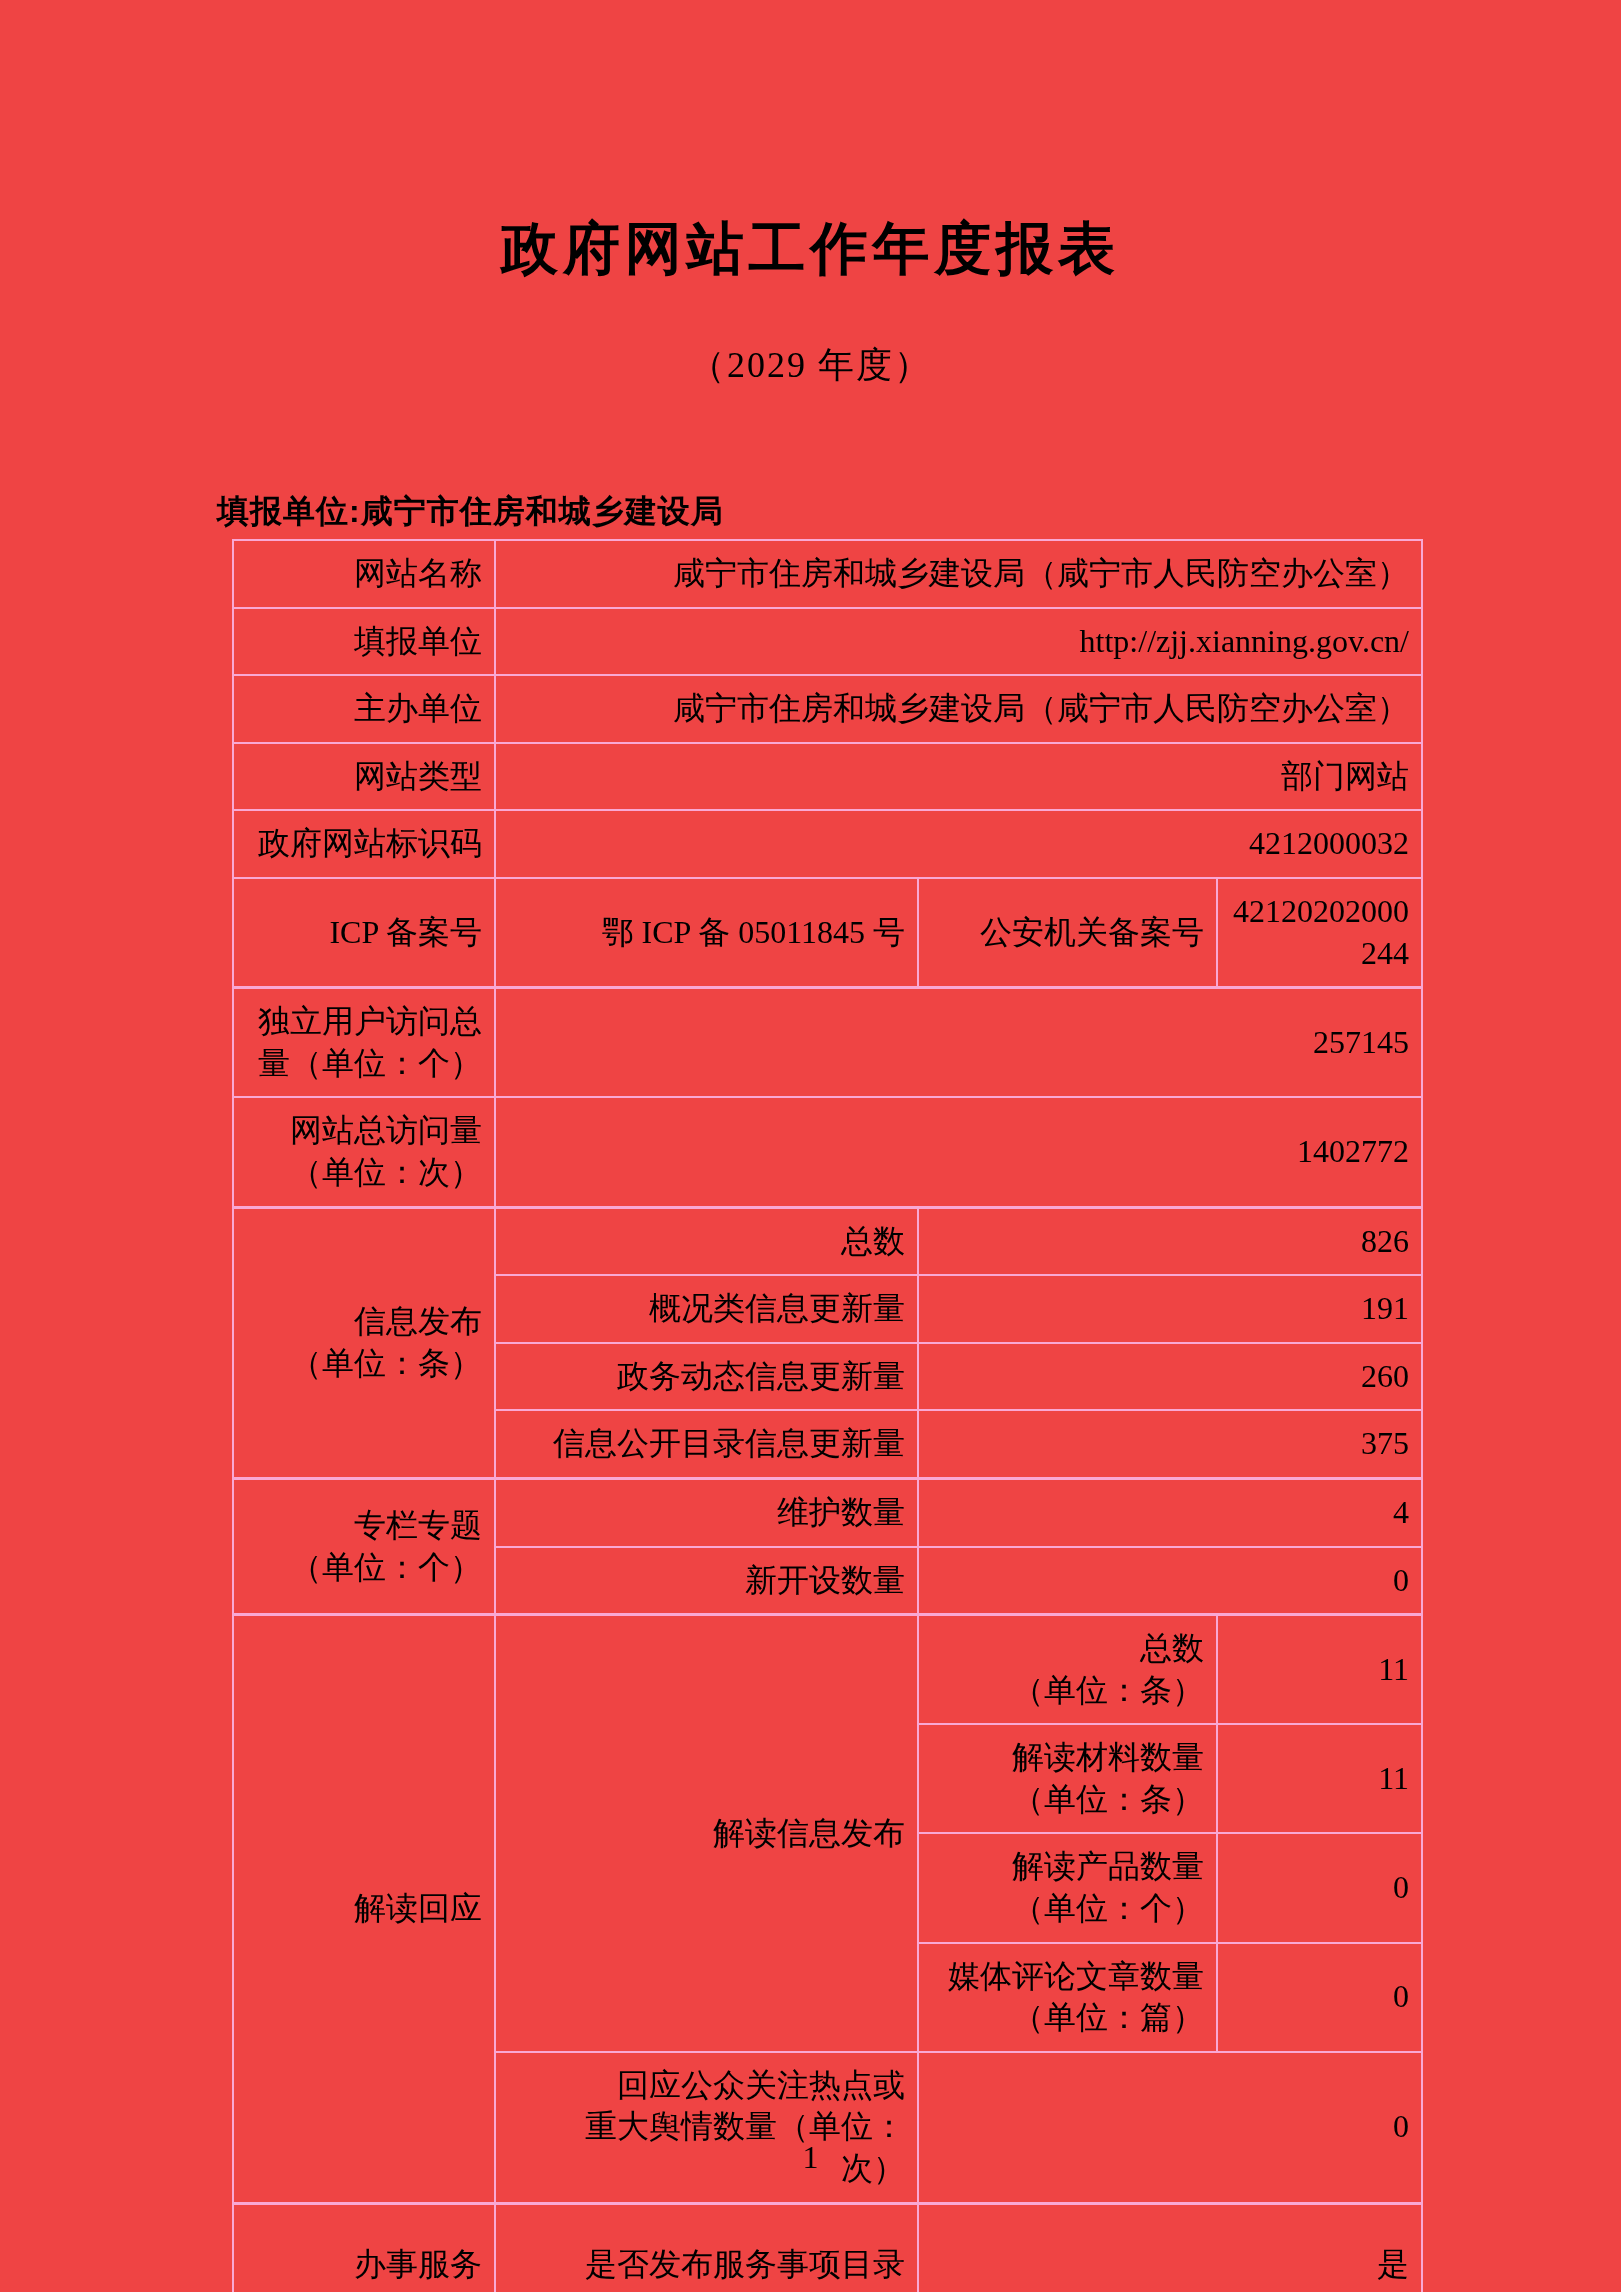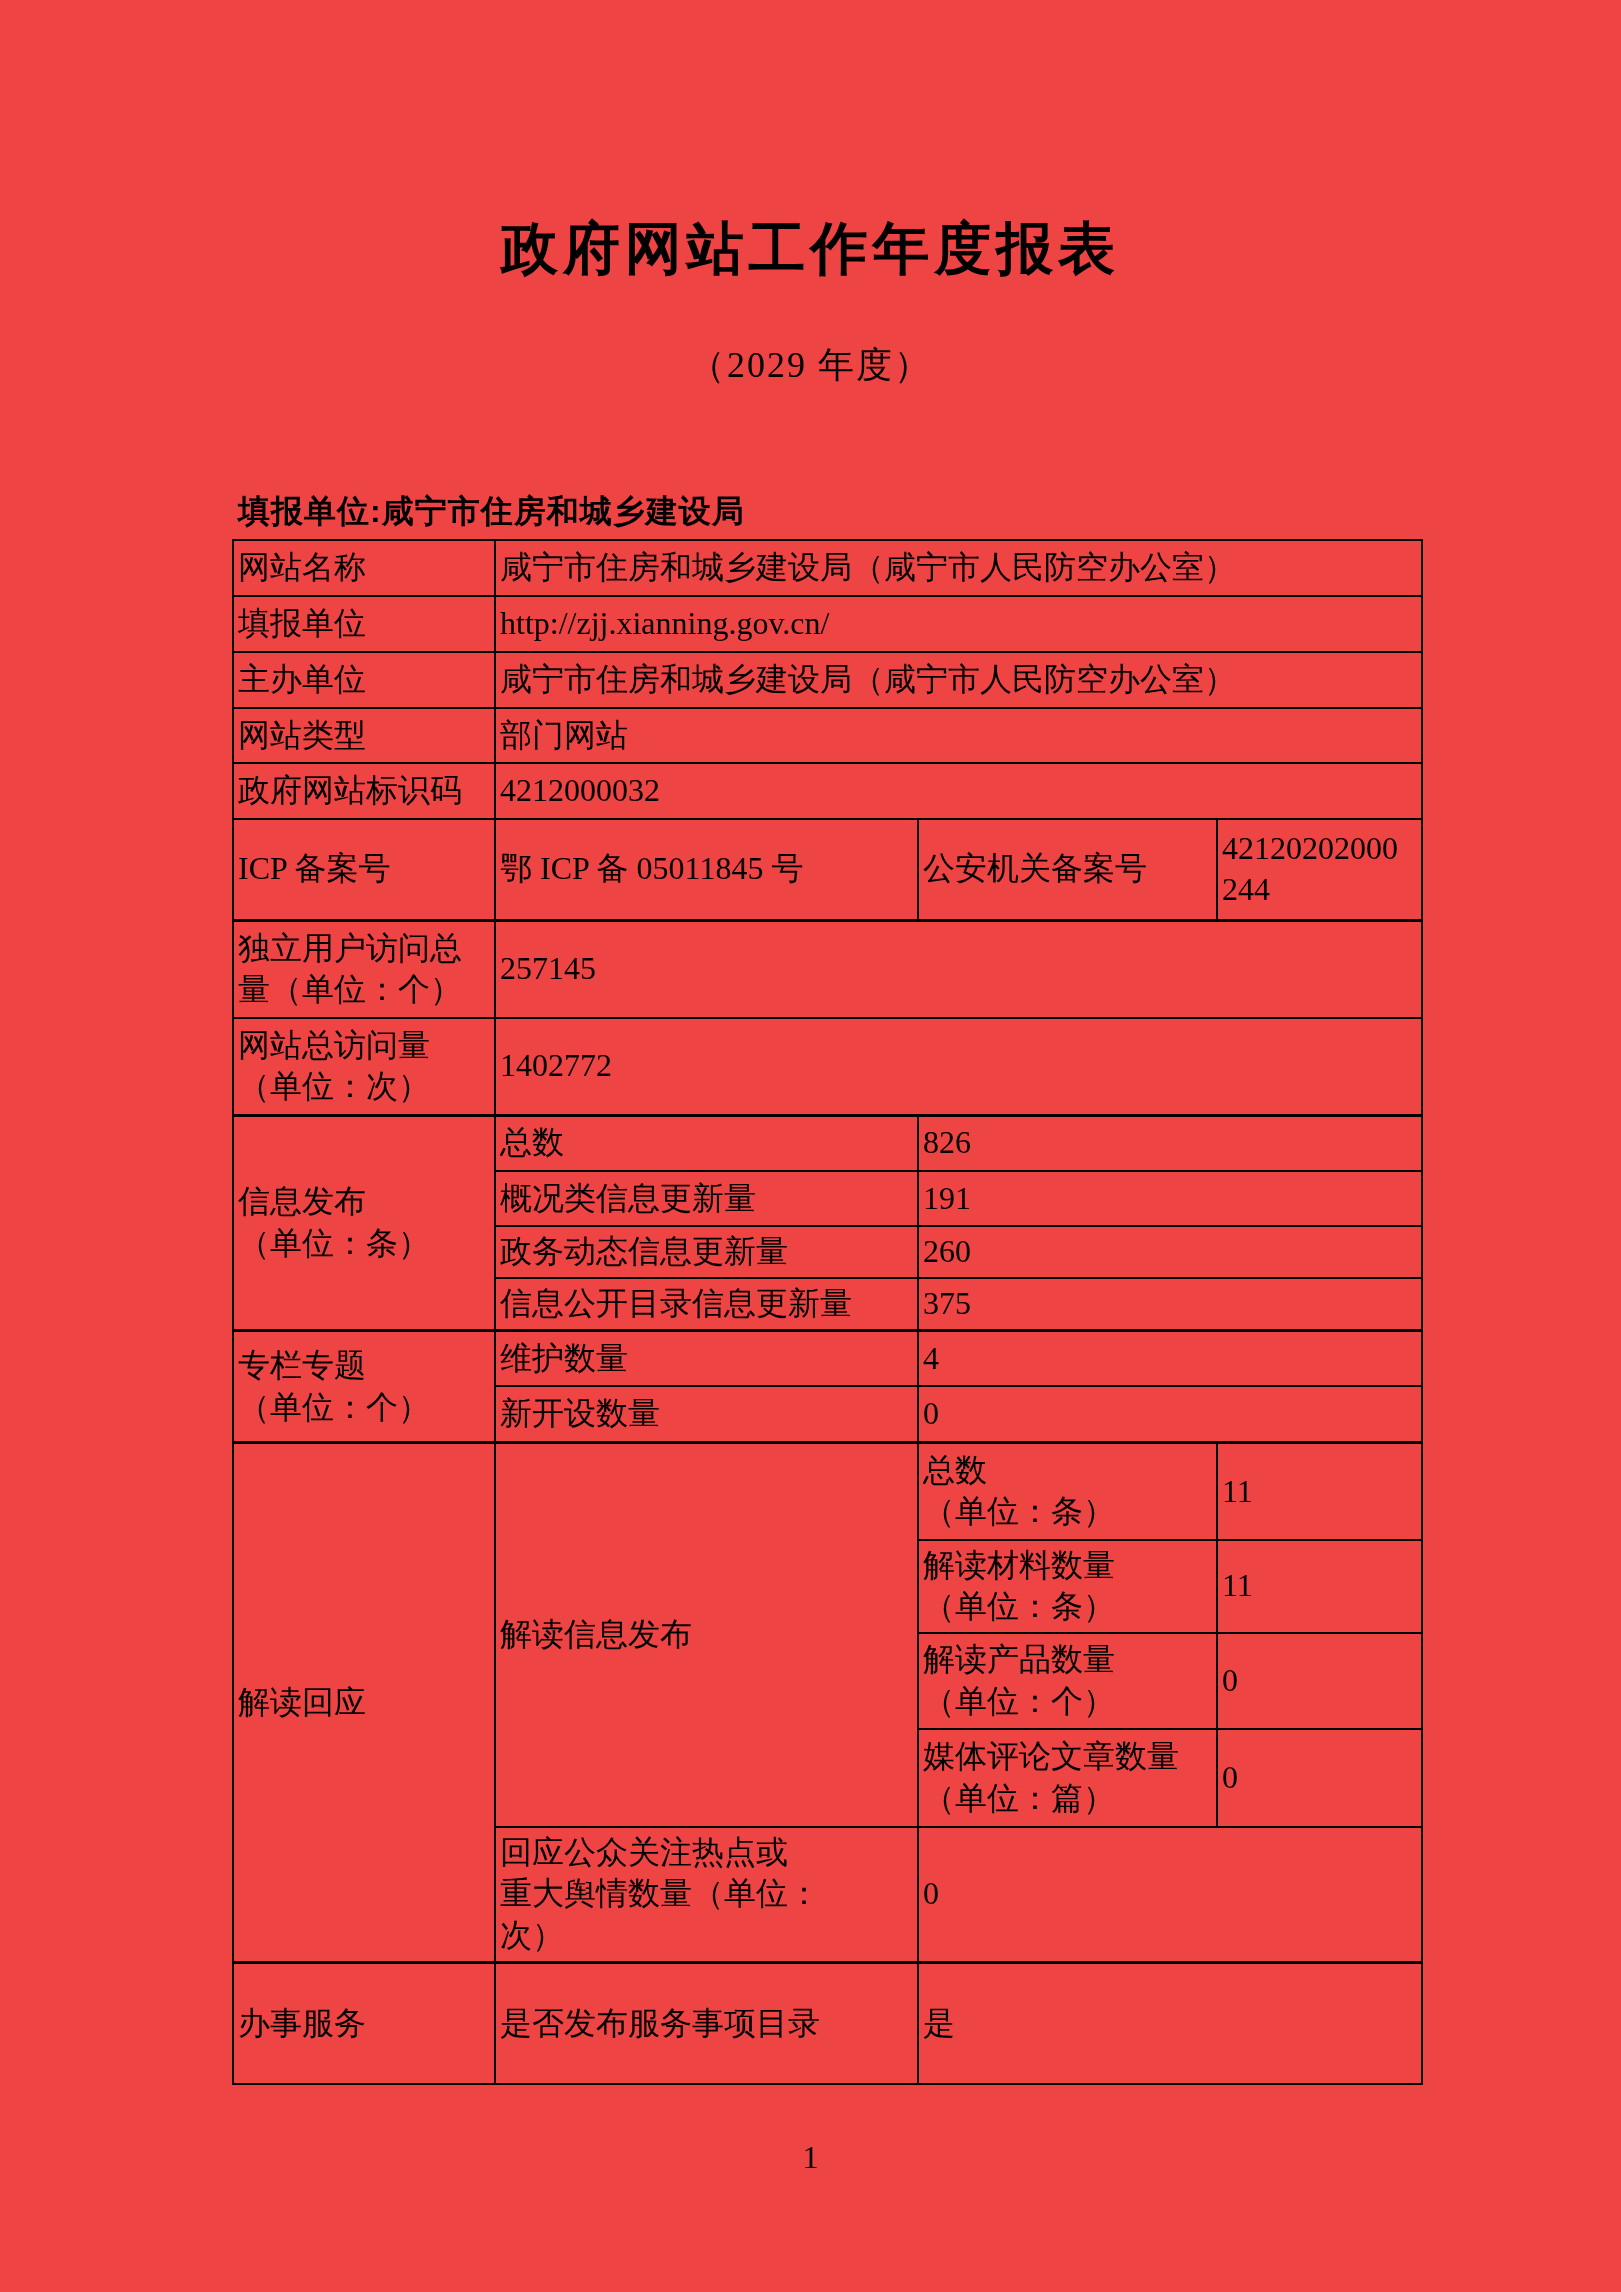--- a/index.html
+++ b/index.html
@@ -33,41 +33,41 @@
     top: 341px;
     left: 0;
     width: 100%;
     text-align: center;
     font-size: 36px;
     letter-spacing: 2px;
   }
   .reporting-unit {
     position: absolute;
     top: 490px;
-    left: 238px;
+    left: 217px;
     font-family: "Liberation Sans", "DejaVu Sans", sans-serif;
     font-weight: bold;
     font-size: 32px;
     letter-spacing: 1px;
   }
   table.report-table {
     position: absolute;
     top: 539px;
     left: 232px;
     width: 1189px;
     border-collapse: collapse;
     table-layout: fixed;
     font-size: 32px;
     border: 2.9px solid #000000;
   }
   table.report-table td {
-    border: 2px solid #000000;
-    text-align: left;
+    border: 2px solid #f9a8d4;
+    text-align: right;
     vertical-align: middle;
-    padding: 4px;
+    padding: 12px;
     line-height: 1.3;
     overflow: hidden;
   }
   tr.sect > td {
     border-top-width: 3.9px;
   }
   td.wrap {
     white-space: pre-line;
     line-height: 1.45;
   }

